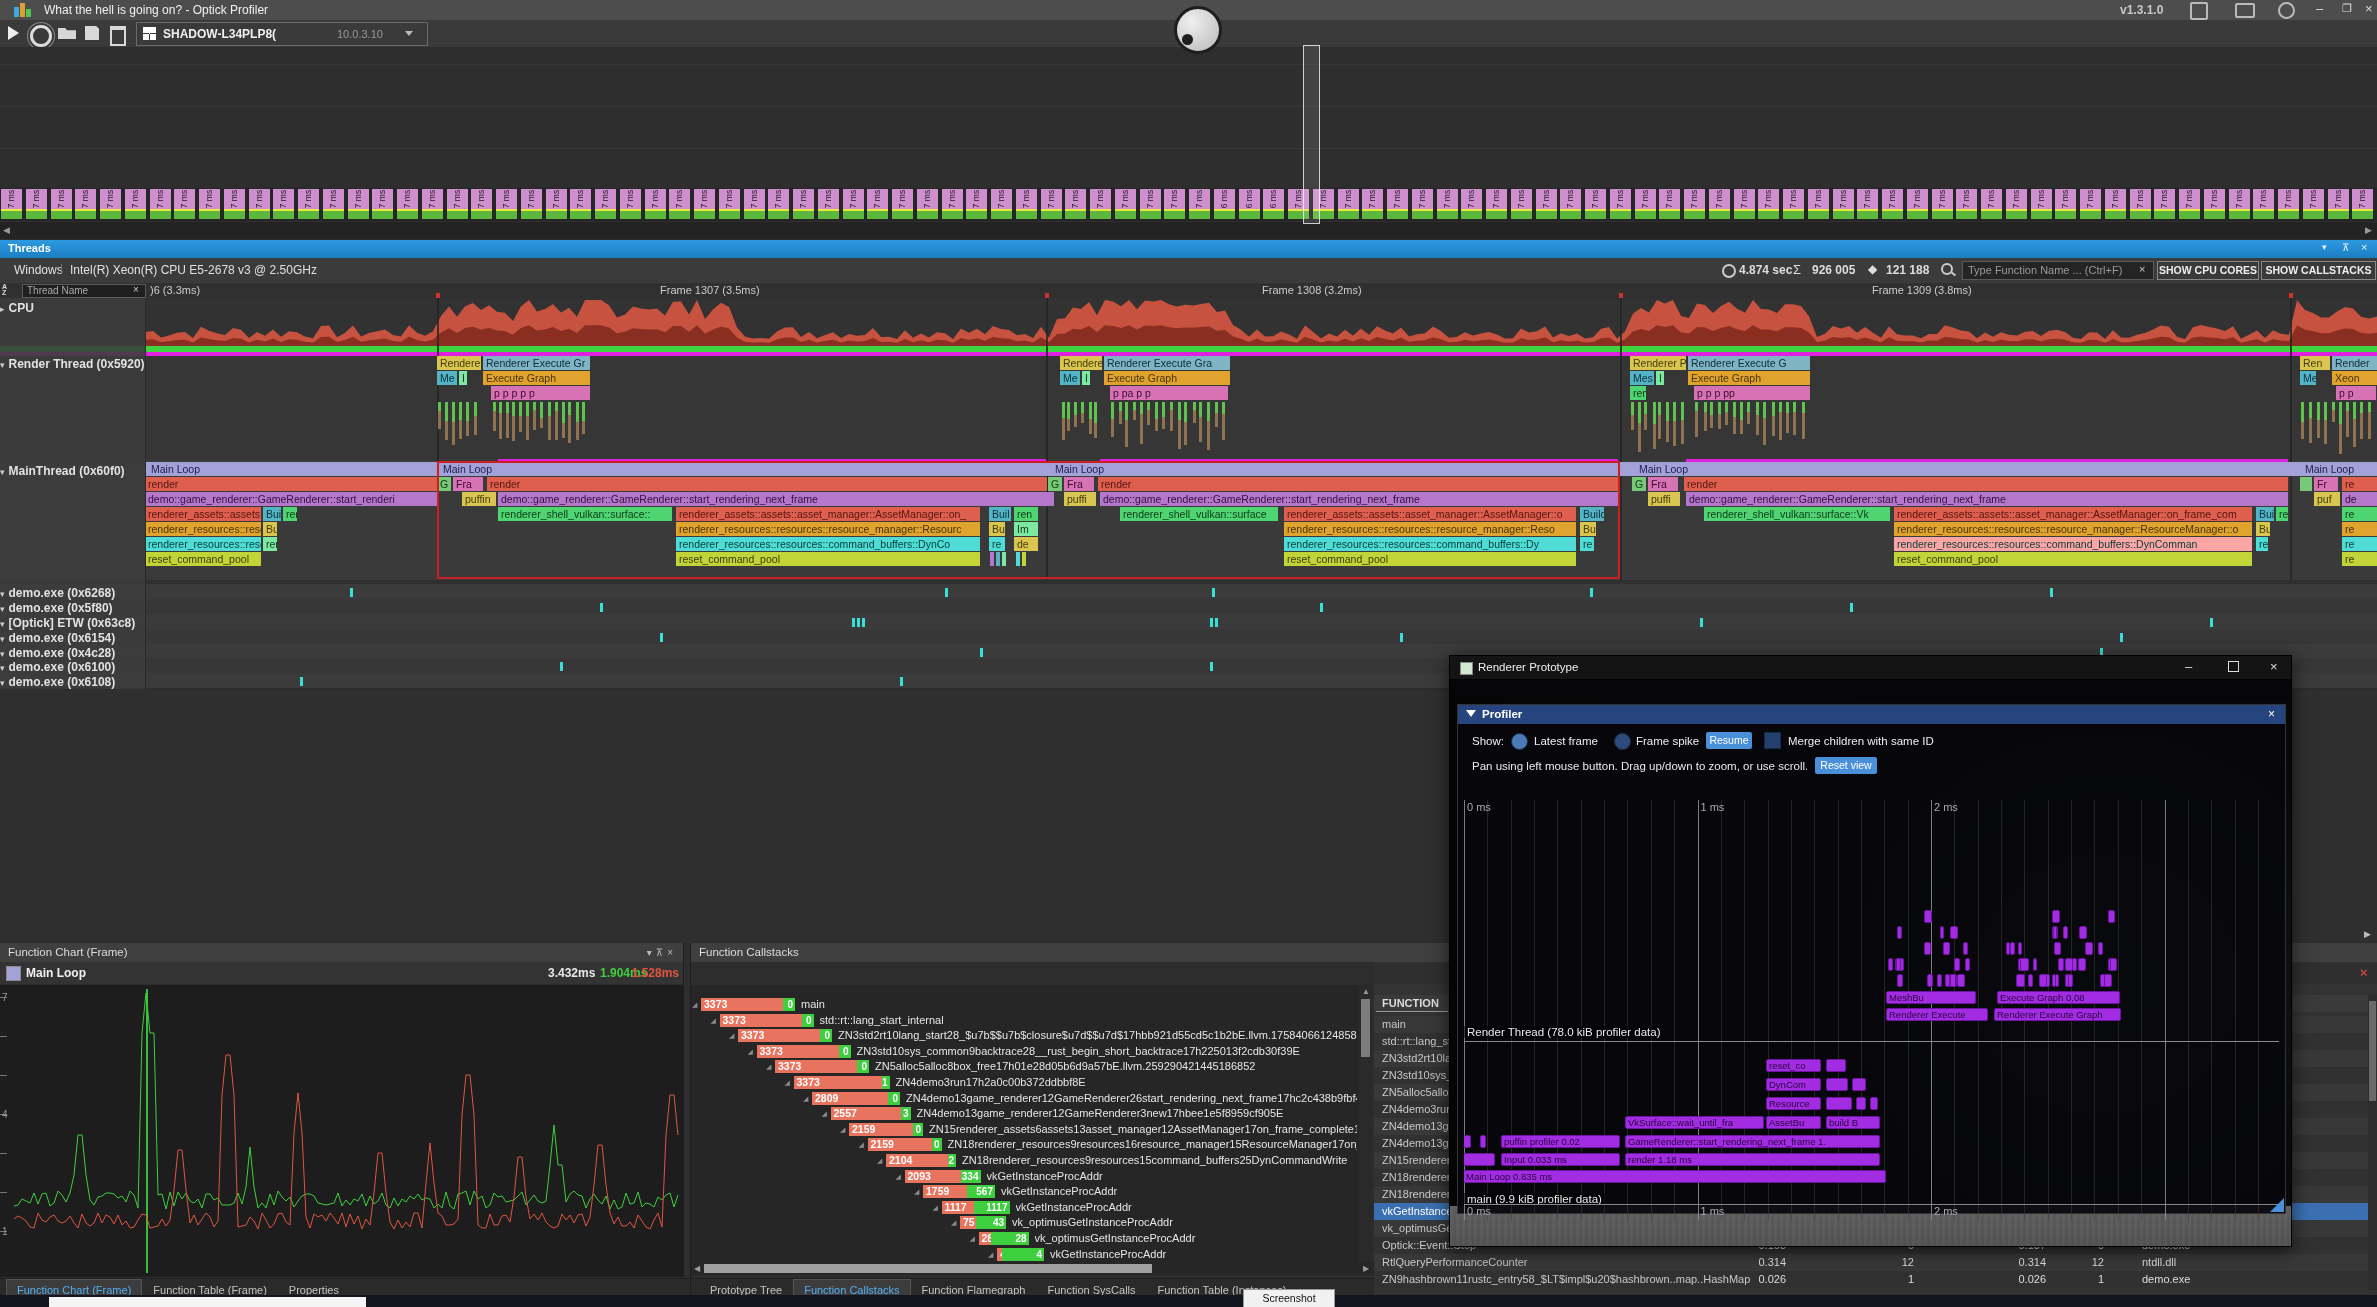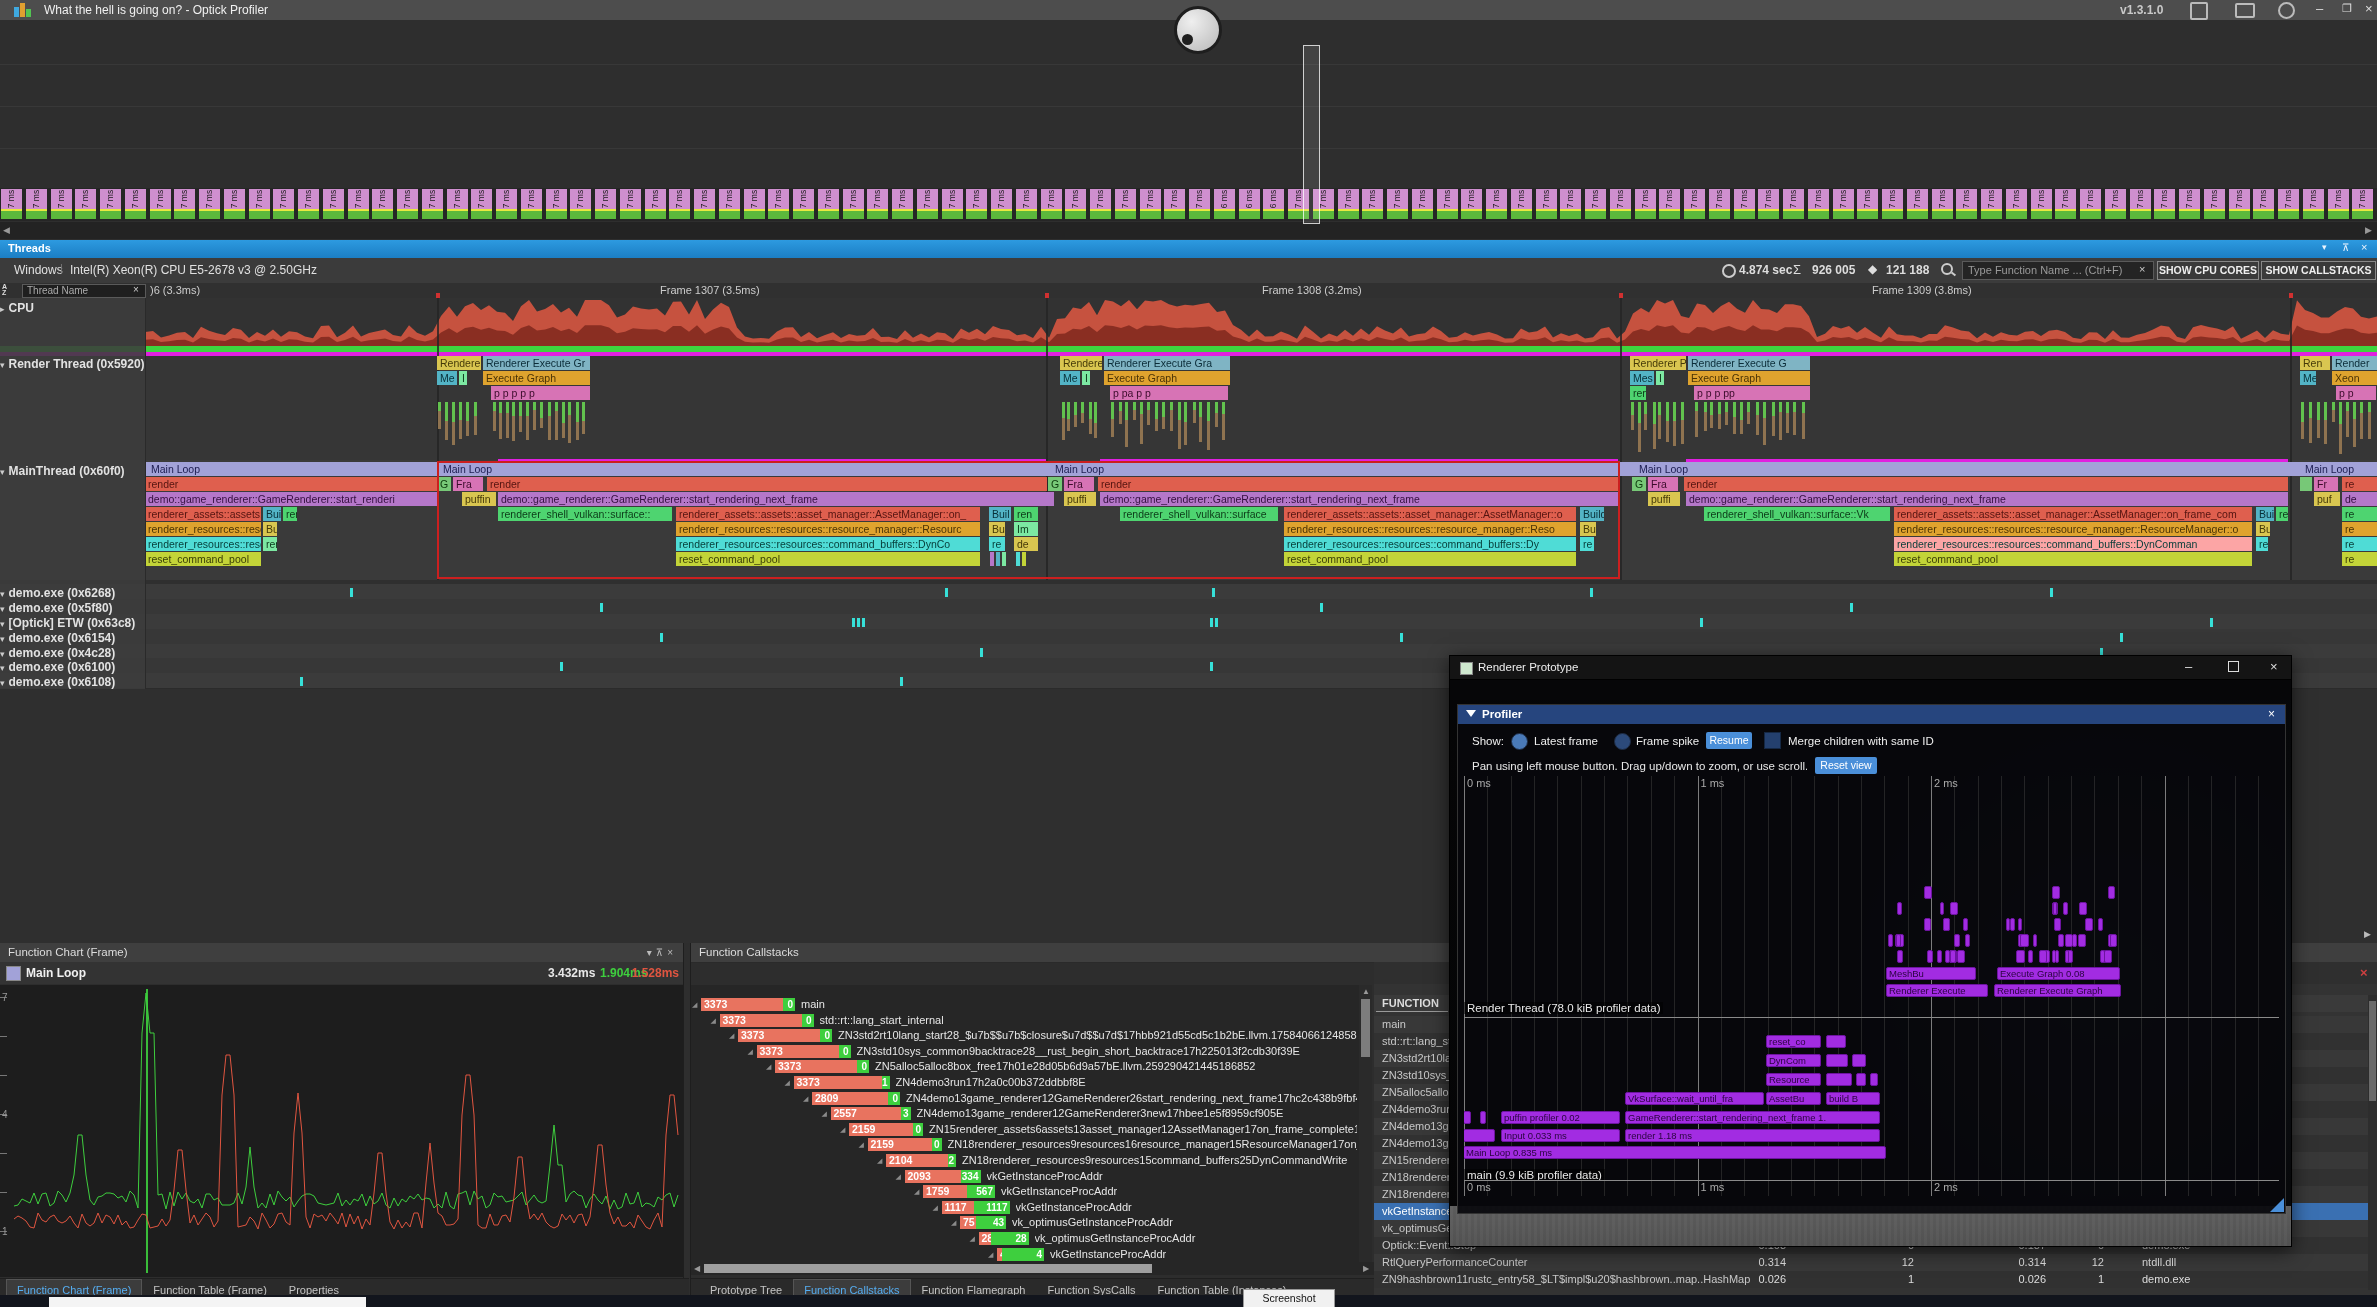--- a/index.html
+++ b/index.html
@@ -36,20 +36,34 @@
     <span class="abs nw" style="left:44px;top:3px;font-size:12px;color:#f0f0f0;">What the hell is going on? - Optick Profiler</span>
     <span class="abs" style="left:2120px;top:3px;font-size:12px;color:#c9c9c9;font-weight:bold;">v1.3.1.0</span>
     <span class="abs" style="left:2190px;top:2px;width:14px;height:14px;border:2px solid #bbb;border-radius:2px;"></span>
     <span class="abs" style="left:2235px;top:3px;width:16px;height:11px;border:2px solid #bbb;border-radius:2px;"></span>
     <span class="abs" style="left:2278px;top:2px;width:13px;height:13px;border:2px solid #bbb;border-radius:50%;"></span>
     <span class="abs" style="left:2316px;top:1px;color:#ddd;font-size:13px;">–</span>
     <span class="abs" style="left:2342px;top:2px;color:#ddd;font-size:11px;">❐</span>
     <span class="abs" style="left:2365px;top:1px;color:#ddd;font-size:13px;">×</span>
   </div>
 
+  <div class="abs" style="left:0;top:20px;width:2377px;height:27px;background:#3a3a3a;border-bottom:1px solid #282828;">
+    <span class="abs" style="left:8px;top:6px;width:0;height:0;border-left:11px solid #eee;border-top:7px solid transparent;border-bottom:7px solid transparent;"></span>
+    <span class="abs" style="left:30px;top:5px;width:16px;height:16px;border:3px solid #ddd;border-radius:50%;box-shadow:0 0 0 2px #3a3a3a,0 0 0 3px #888;"></span>
+    <span class="abs" style="left:58px;top:8px;width:18px;height:11px;background:#d8d8d8;clip-path:polygon(0 0,40% 0,50% 20%,100% 20%,100% 100%,0 100%);"></span>
+    <span class="abs" style="left:85px;top:6px;width:14px;height:14px;background:#d8d8d8;clip-path:polygon(0 0,80% 0,100% 20%,100% 100%,0 100%);"></span>
+    <span class="abs" style="left:110px;top:6px;width:12px;height:14px;border:2px solid #d8d8d8;border-top:4px solid #d8d8d8;"></span>
+    <div class="abs" style="left:136px;top:2px;width:290px;height:22px;border:1px solid #6a6a6a;">
+      <span class="abs" style="left:6px;top:4px;width:13px;height:13px;
+            background:conic-gradient(#fff 0 25%,#3a3a3a 0 26%,#fff 0 50%,#3a3a3a 0 51%,#fff 0 75%,#3a3a3a 0 76%,#fff 0);"></span>
+      <span class="abs nw" style="left:26px;top:4px;font-weight:bold;font-size:12px;color:#f0f0f0;">SHADOW-L34PLP8(</span>
+      <span class="abs" style="left:200px;top:5px;color:#999;font-size:11px;">10.0.3.10</span>
+      <span class="abs" style="left:268px;top:8px;width:0;height:0;border-top:5px solid #bbb;border-left:4px solid transparent;border-right:4px solid transparent;"></span>
+    </div>
+  </div>
 
   <div class="abs" style="left:0;top:47px;width:2377px;height:141px;background:#2e2e2e;">
     <div class="abs" style="left:0;top:17px;width:2377px;height:1px;background:#383838;"></div>
     <div class="abs" style="left:0;top:59px;width:2377px;height:1px;background:#383838;"></div>
     <div class="abs" style="left:0;top:101px;width:2377px;height:1px;background:#383838;"></div>
   </div>
   <div class="abs" style="left:1174px;top:6px;width:42px;height:42px;border-radius:50%;background:radial-gradient(circle at 35% 30%,#efefef,#b8b8b8);border:3px solid #1e1e1e;z-index:3;">
     <span class="abs" style="left:5px;top:25px;width:11px;height:11px;border-radius:50%;background:#1e1e1e;"></span>
   </div>
 
@@ -1268,21 +1282,21 @@
       <span class="abs" style="left:14px;top:30px;color:#eee;font-size:11.5px;">Show:</span>
       <span class="abs" style="left:53px;top:28px;width:15px;height:15px;border-radius:50%;background:#4a7ab8;border:1px solid #1e2c44;"></span>
       <span class="abs" style="left:76px;top:30px;color:#eee;font-size:11.5px;">Latest frame</span>
       <span class="abs" style="left:156px;top:28px;width:15px;height:15px;border-radius:50%;background:#2c4a7a;border:1px solid #1e2c44;"></span>
       <span class="abs" style="left:178px;top:30px;color:#eee;font-size:11.5px;">Frame spike</span>
       <span class="abs bluebtn" style="left:248px;top:27px;width:46px;height:17px;line-height:17px;">Resume</span>
       <span class="abs" style="left:306px;top:27px;width:15px;height:15px;background:#24406e;border:1px solid #152razor844;border:1px solid #152844;"></span>
       <span class="abs" style="left:330px;top:30px;color:#eee;font-size:11.5px;">Merge children with same ID</span>
       <span class="abs nw" style="left:14px;top:55px;color:#e8e8e8;font-size:11.5px;width:335px;">Pan using left mouse button. Drag up/down to zoom, or use scroll.</span>
       <span class="abs bluebtn" style="left:357px;top:52px;width:62px;height:17px;line-height:17px;">Reset view</span>
-      <div class="abs" id="ovChart" style="left:6px;top:68px;width:815px;height:426px;overflow:hidden;">
+      <div class="abs" id="ovChart" style="left:6px;top:92px;width:815px;height:426px;overflow:hidden;">
           <div class="abs" style="left: 0px; top: 3px; width: 1px; height: 420px; background: rgb(138, 138, 138); opacity: 0.9;"></div>
           <div class="abs" style="left: 23px; top: 3px; width: 1px; height: 420px; background: rgb(61, 61, 61); opacity: 0.55;"></div>
           <div class="abs" style="left: 47px; top: 3px; width: 1px; height: 420px; background: rgb(61, 61, 61); opacity: 0.55;"></div>
           <div class="abs" style="left: 70px; top: 3px; width: 1px; height: 420px; background: rgb(61, 61, 61); opacity: 0.55;"></div>
           <div class="abs" style="left: 93px; top: 3px; width: 1px; height: 420px; background: rgb(61, 61, 61); opacity: 0.55;"></div>
           <div class="abs" style="left: 117px; top: 3px; width: 1px; height: 420px; background: rgb(61, 61, 61); opacity: 0.55;"></div>
           <div class="abs" style="left: 140px; top: 3px; width: 1px; height: 420px; background: rgb(61, 61, 61); opacity: 0.55;"></div>
           <div class="abs" style="left: 163px; top: 3px; width: 1px; height: 420px; background: rgb(61, 61, 61); opacity: 0.55;"></div>
           <div class="abs" style="left: 187px; top: 3px; width: 1px; height: 420px; background: rgb(61, 61, 61); opacity: 0.55;"></div>
           <div class="abs" style="left: 210px; top: 3px; width: 1px; height: 420px; background: rgb(61, 61, 61); opacity: 0.55;"></div>

